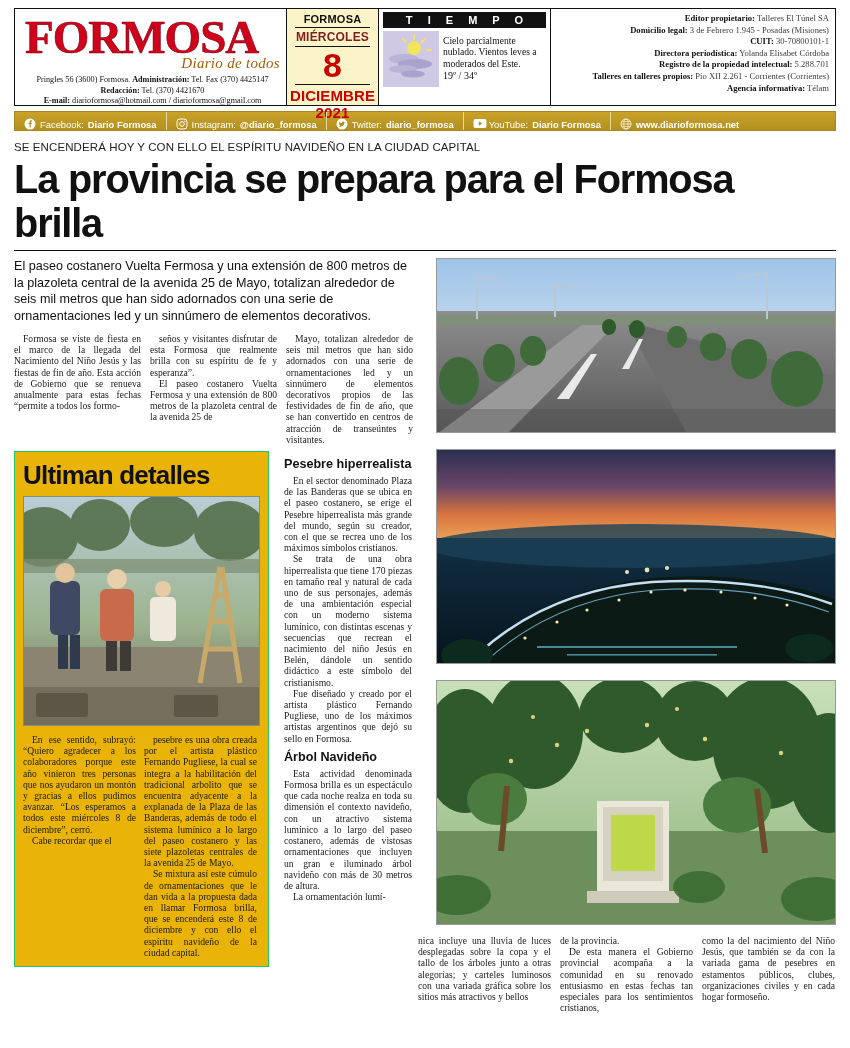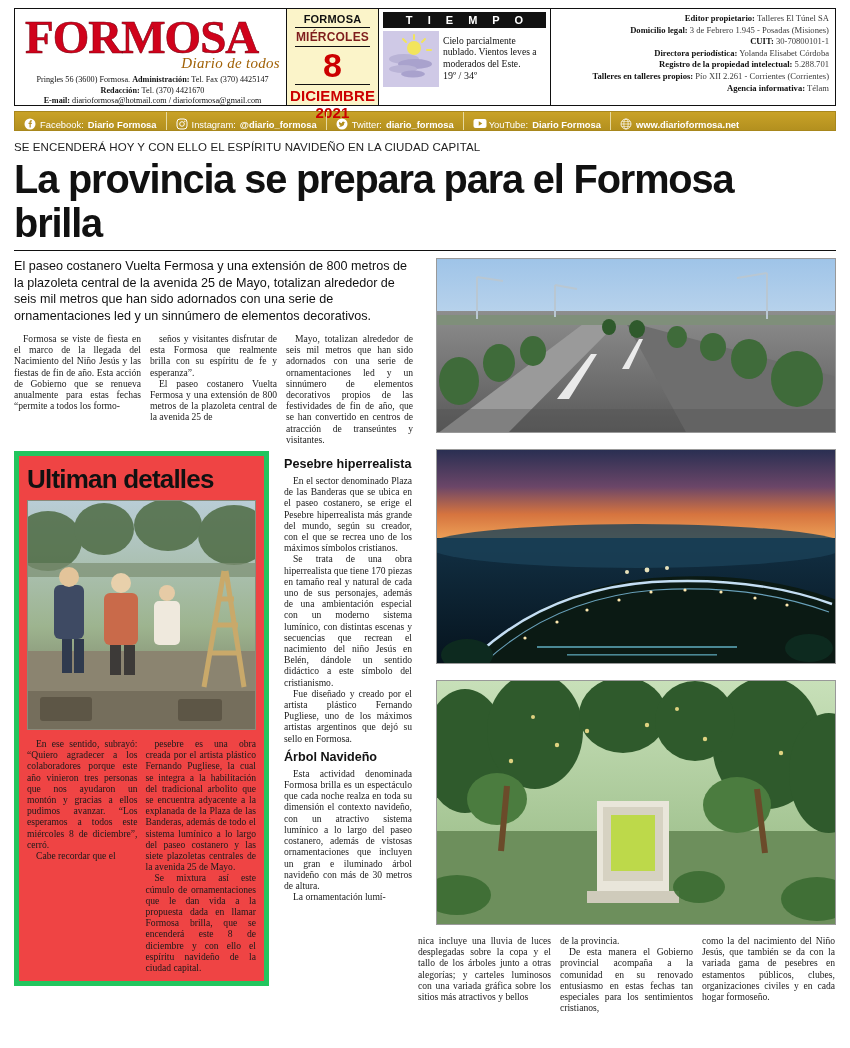--- a/index.html
+++ b/index.html
@@ -192,22 +192,22 @@
   }
   #photo-road{top:0;width:400px;height:175px;}
   #photo-coast{top:191px;width:400px;height:215px;}
   #photo-trees{top:422px;width:400px;height:245px;}
 
   
   .secbox{
     position:absolute;
     left:0;top:193px;
     width:255px;
-    border:5px solid #22c55e;
-    background:#ef4444;
+    border:1px solid #22c55e;
+    background:#eab308;
     box-sizing:border-box;
     padding:9px 8px 8px 8px;
   }
   .sechead{
     font-family:"Liberation Sans",sans-serif;
     font-weight:bold;
     font-size:26px;
     line-height:28px;
     letter-spacing:-0.8px;
     color:#111;

